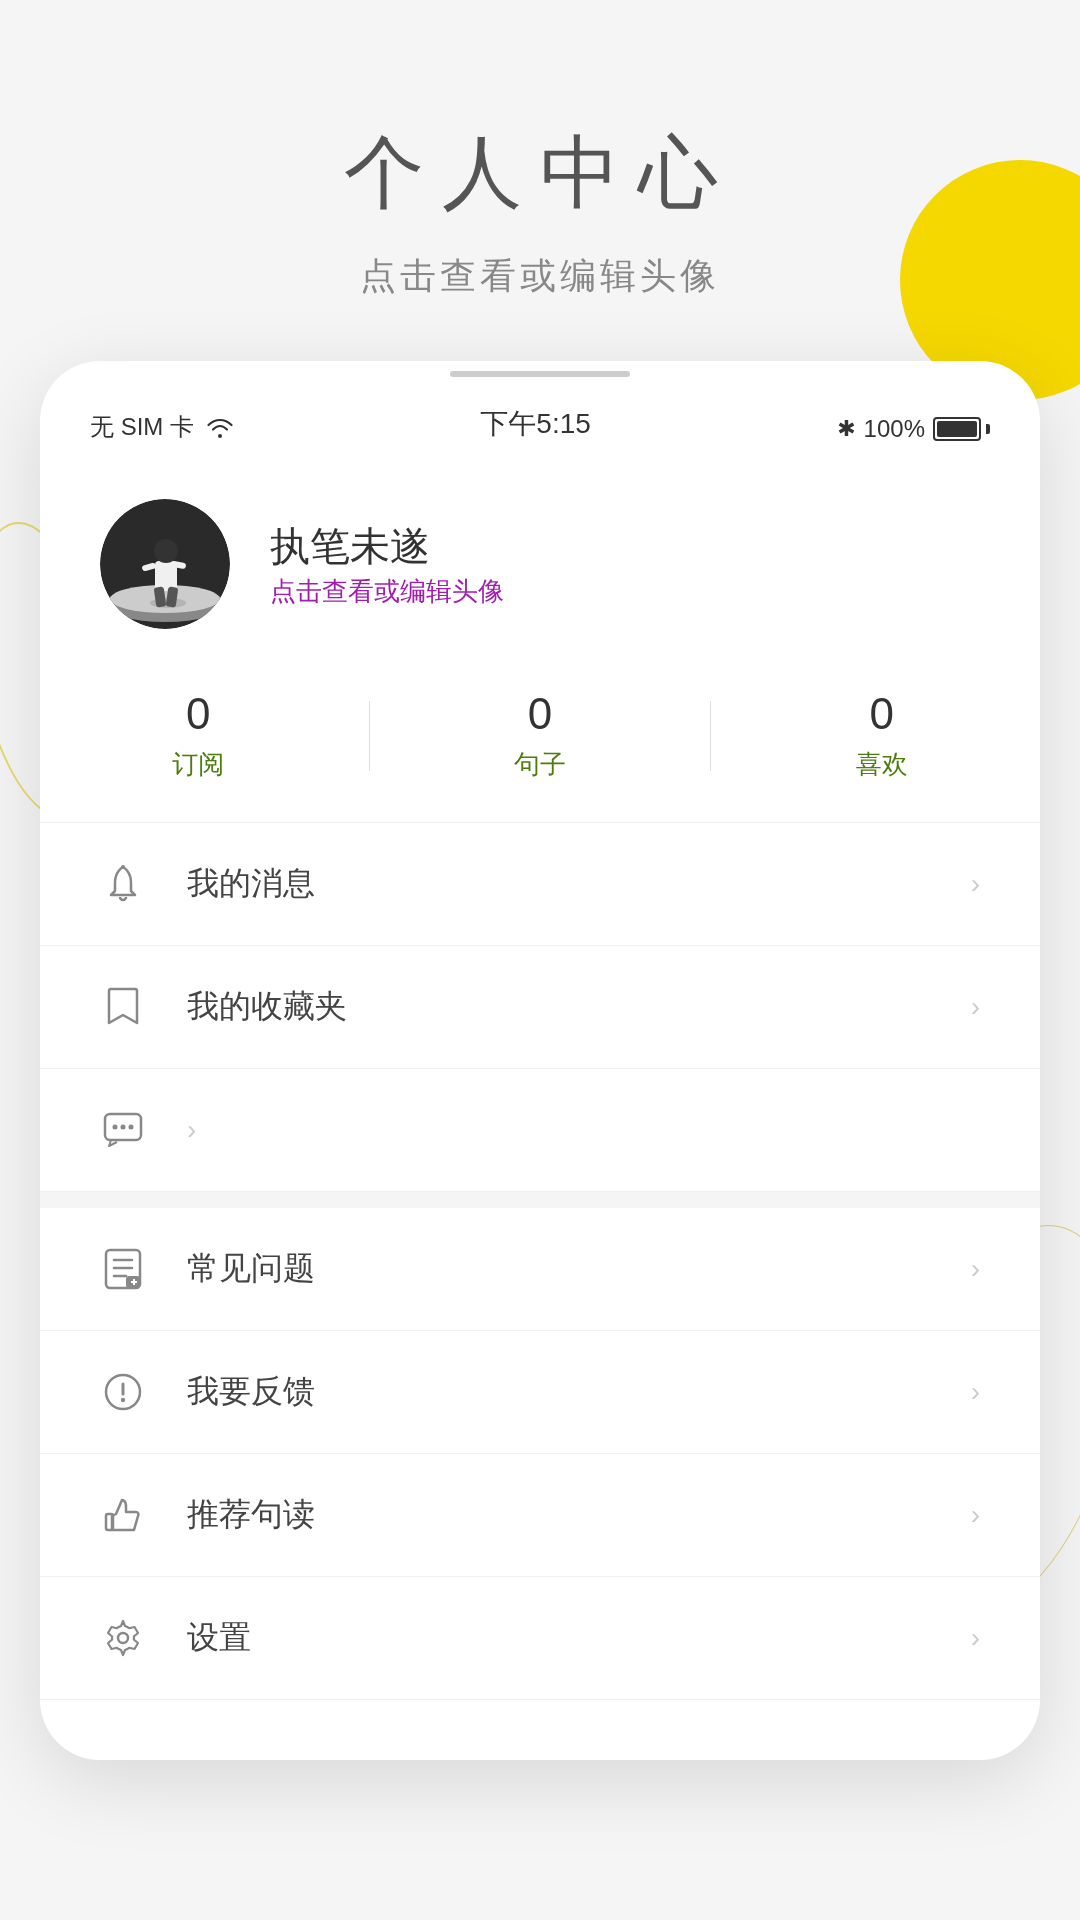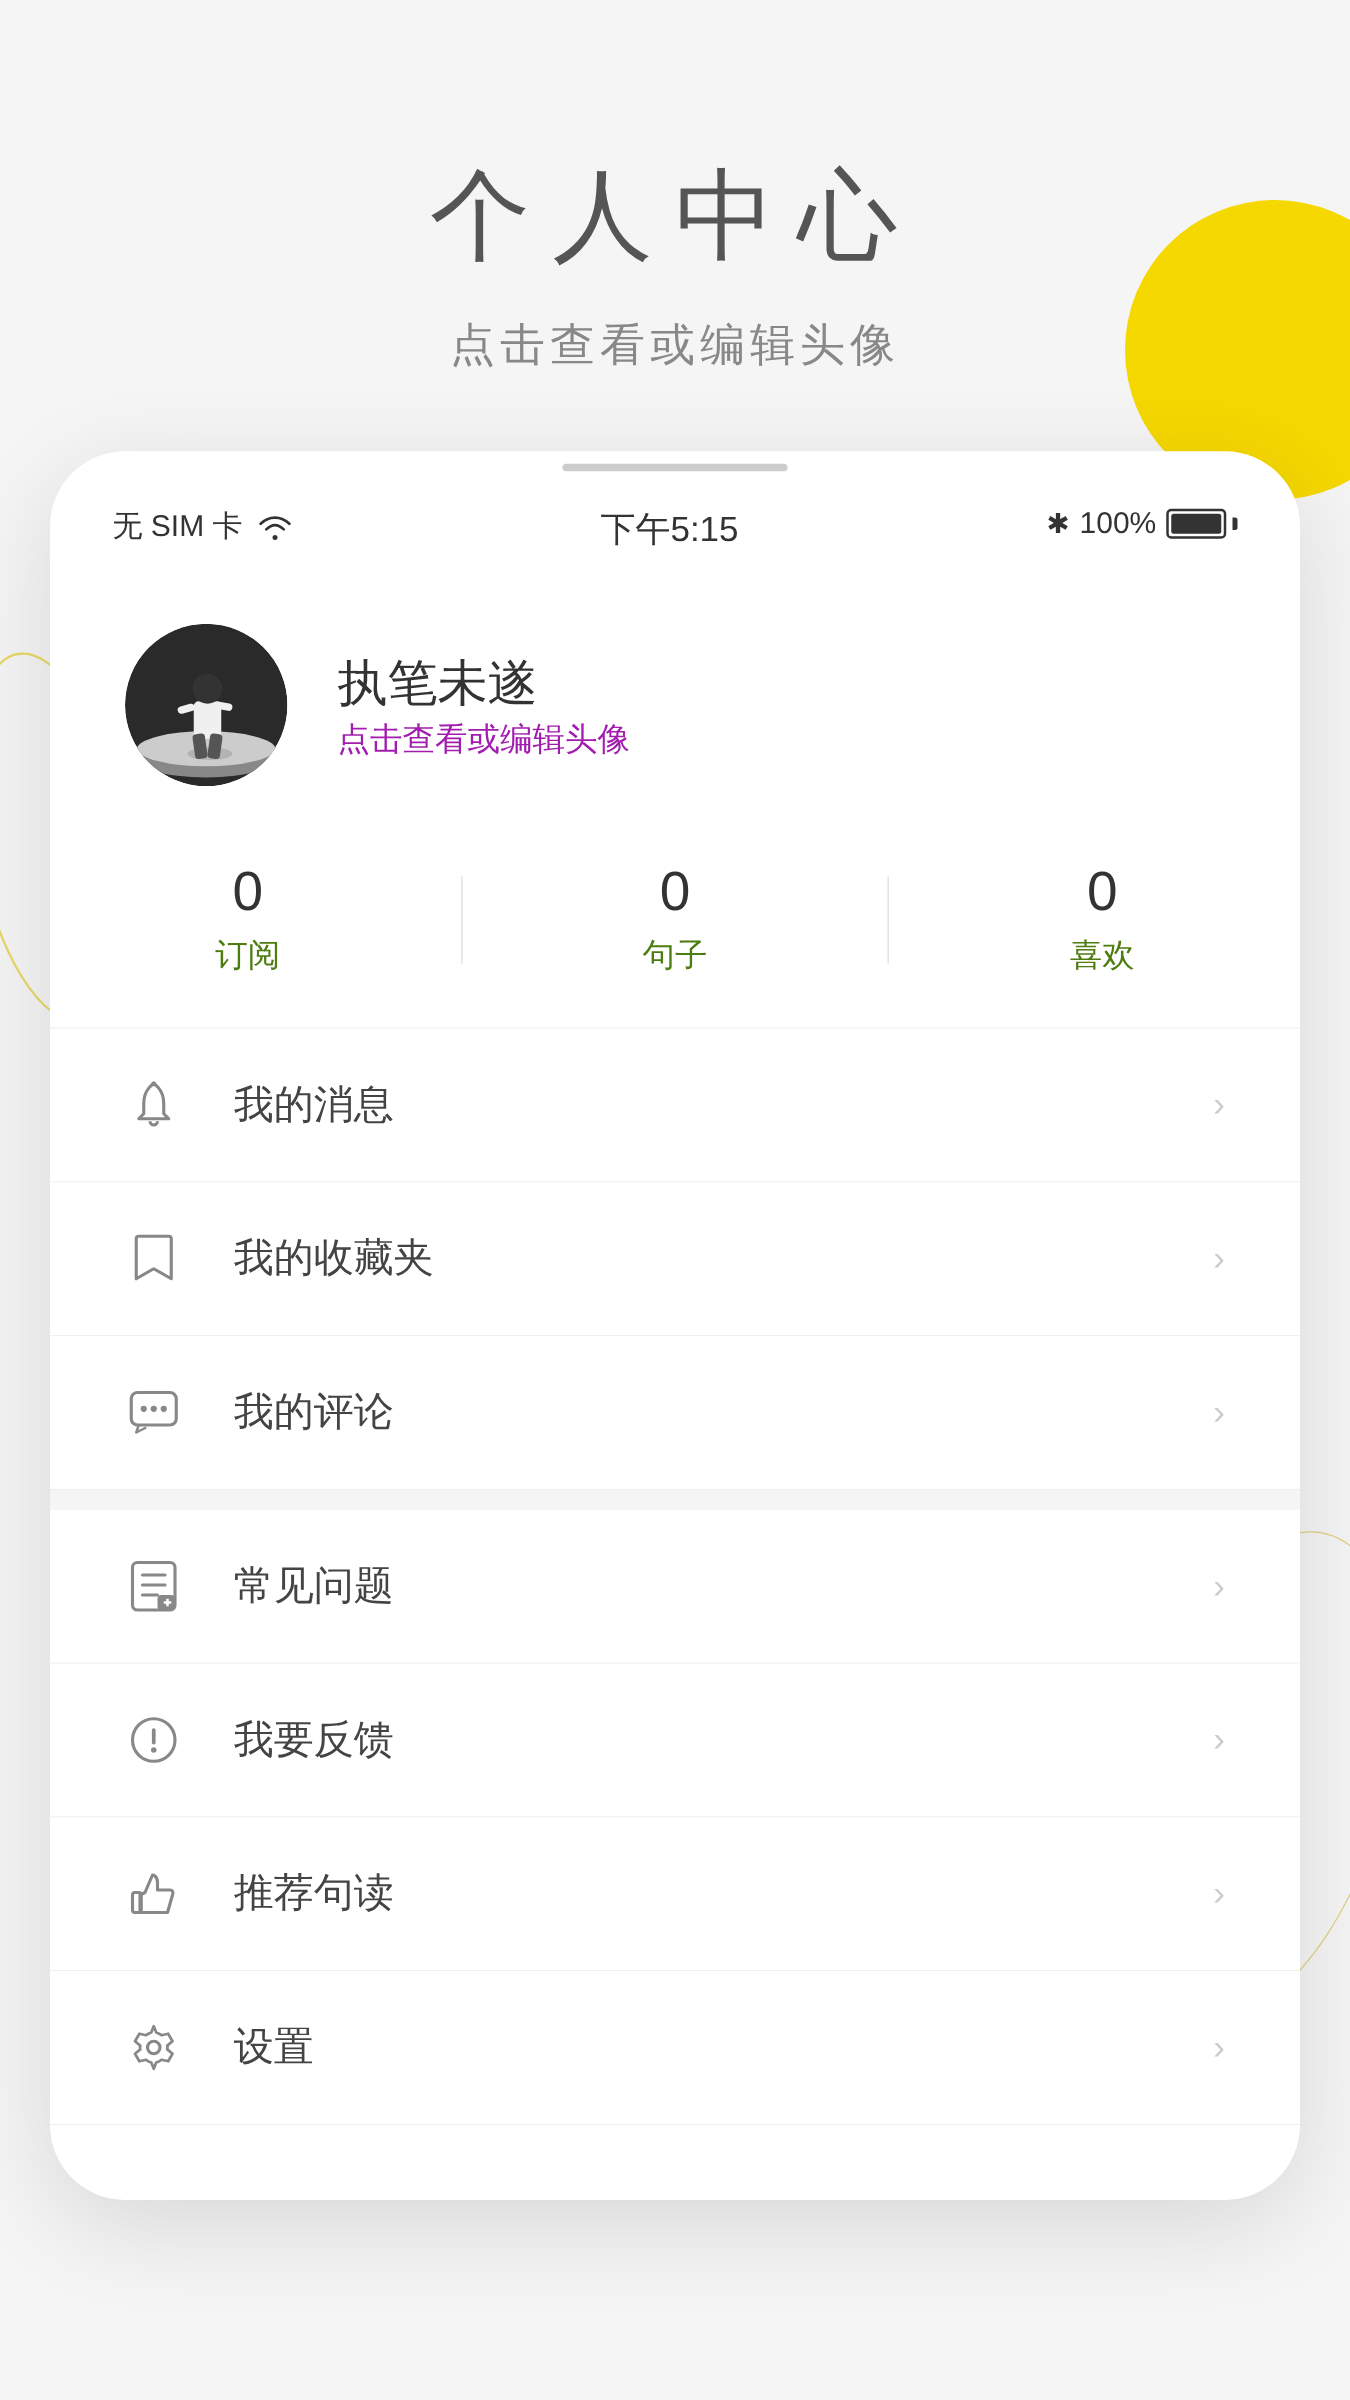--- a/index.html
+++ b/index.html
@@ -77,21 +77,21 @@
       margin: 0 40px;
       box-shadow: 0 20px 80px rgba(0,0,0,0.12);
       overflow: hidden;
       padding-bottom: 60px;
     }
 
     
     .status-bar {
       display: flex;
       justify-content: space-between;
-      align-items: flex-start;
+      align-items: flex-end;
       padding: 28px 50px 16px;
       font-size: 24px;
       color: #333;
     }
     .status-left {
       display: flex;
       align-items: center;
       gap: 12px;
       font-size: 24px;
     }
@@ -370,21 +370,20 @@
     <div class="menu-item">
       <div class="menu-icon">
         <svg width="40" height="36" viewBox="0 0 40 36" fill="none">
           <rect x="2" y="2" width="36" height="26" rx="5" stroke="#888" stroke-width="2.5" fill="none"></rect>
           <circle cx="12" cy="15" r="2.5" fill="#888"></circle>
           <circle cx="20" cy="15" r="2.5" fill="#888"></circle>
           <circle cx="28" cy="15" r="2.5" fill="#888"></circle>
           <path d="M8 28 L6 34 L14 30" stroke="#888" stroke-width="2" fill="none" stroke-linejoin="round"></path>
         </svg>
       </div>
-      <span class="menu-label">我的评论</span>
       <span class="menu-arrow">›</span>
     </div>
   </div>
 
   <div class="menu-group-separator"></div>
 
   <div class="menu-group">
 
     <div class="menu-item">
       <div class="menu-icon">

